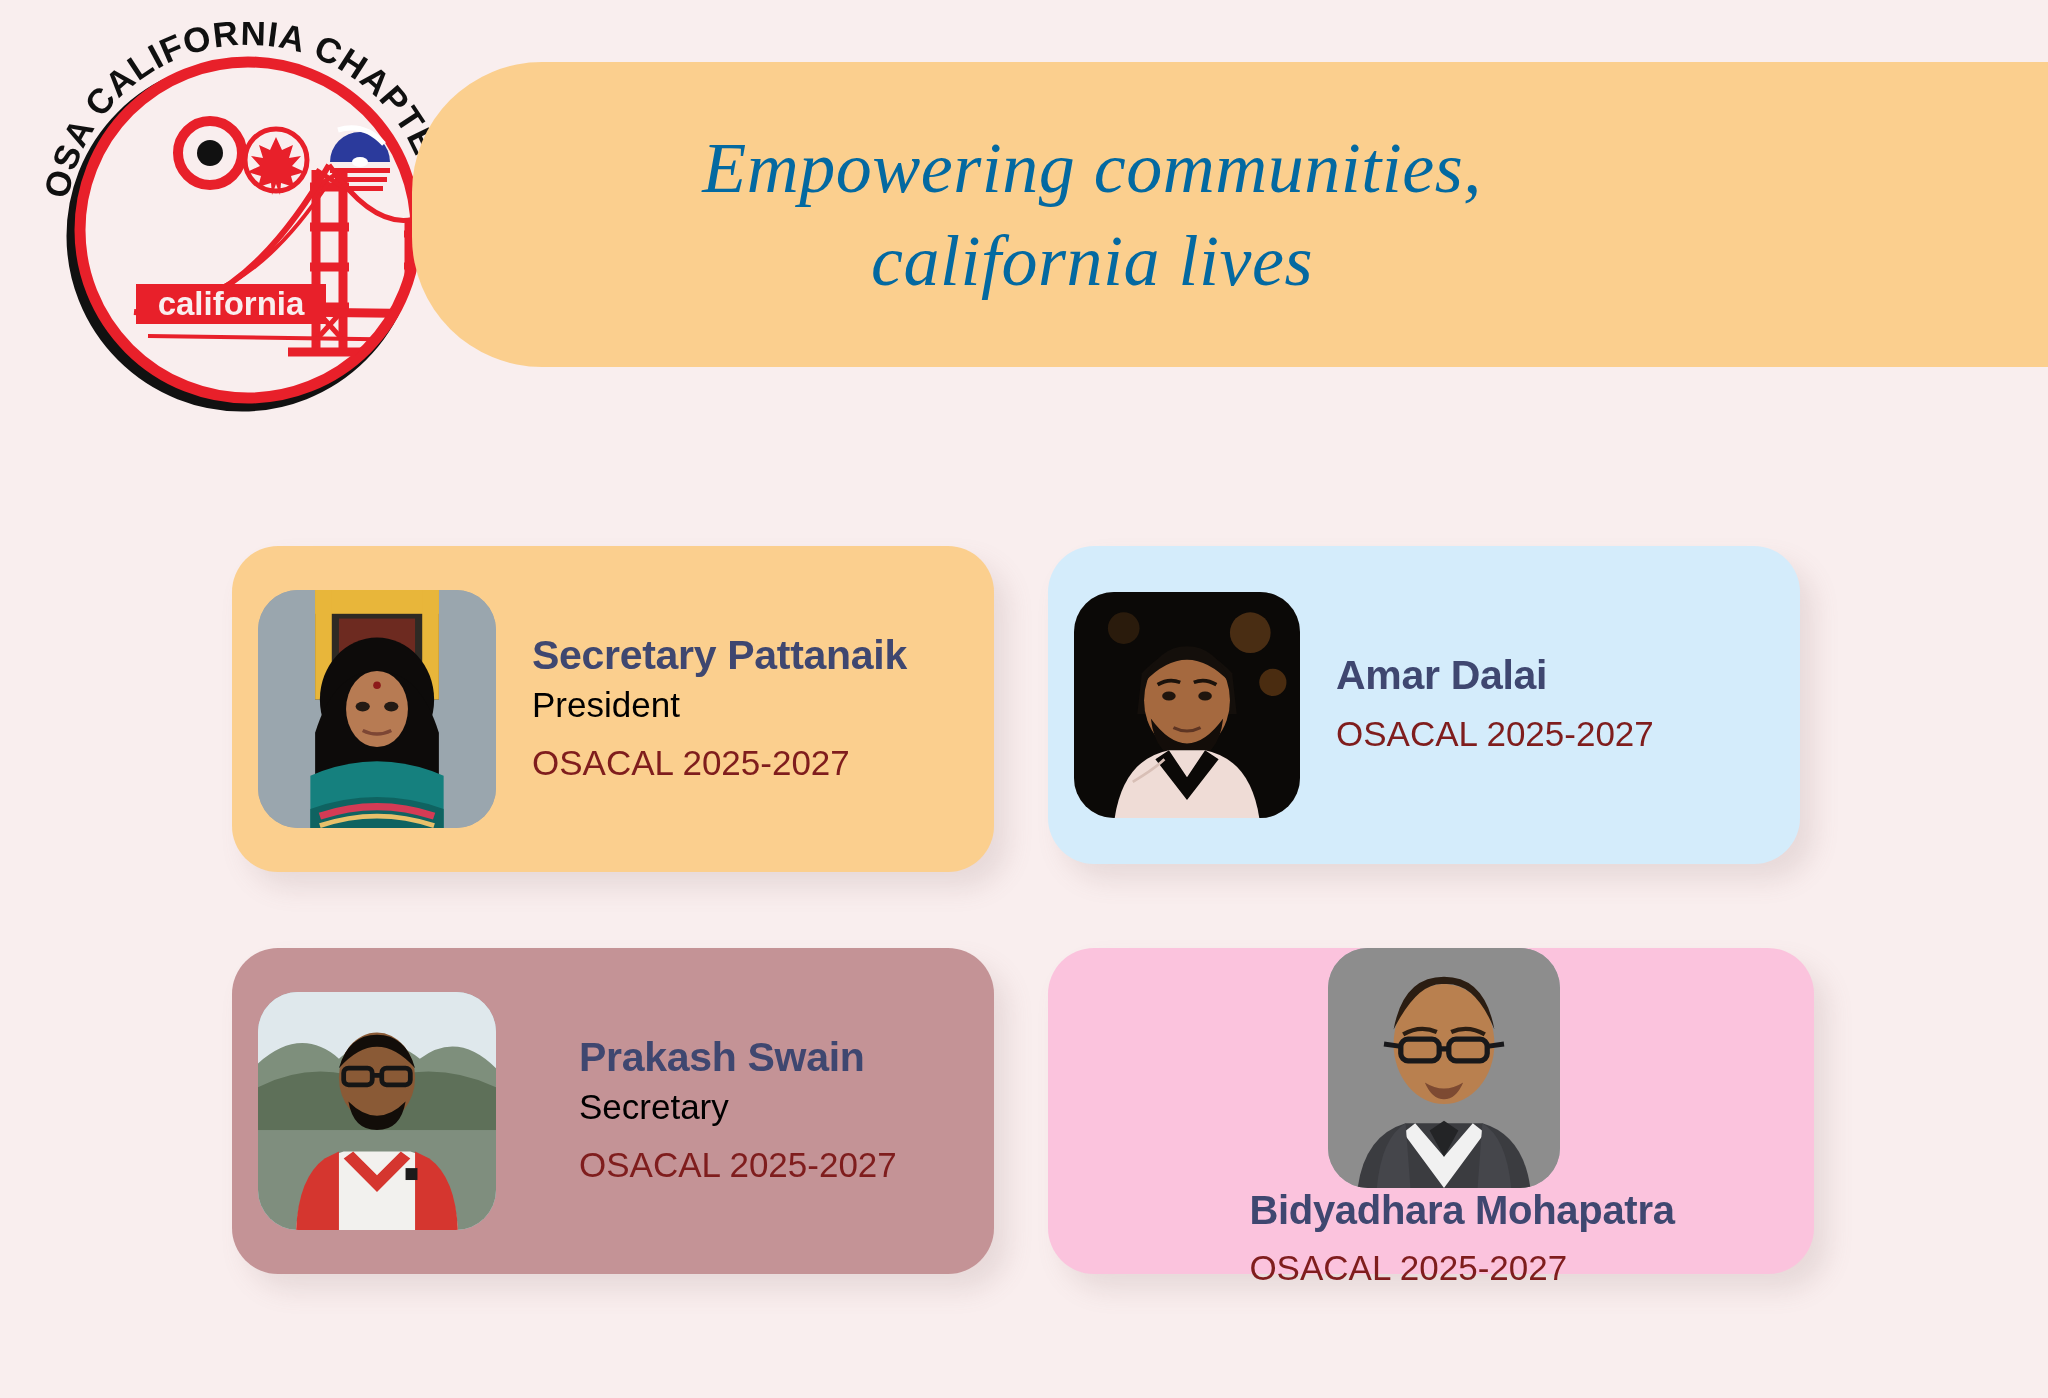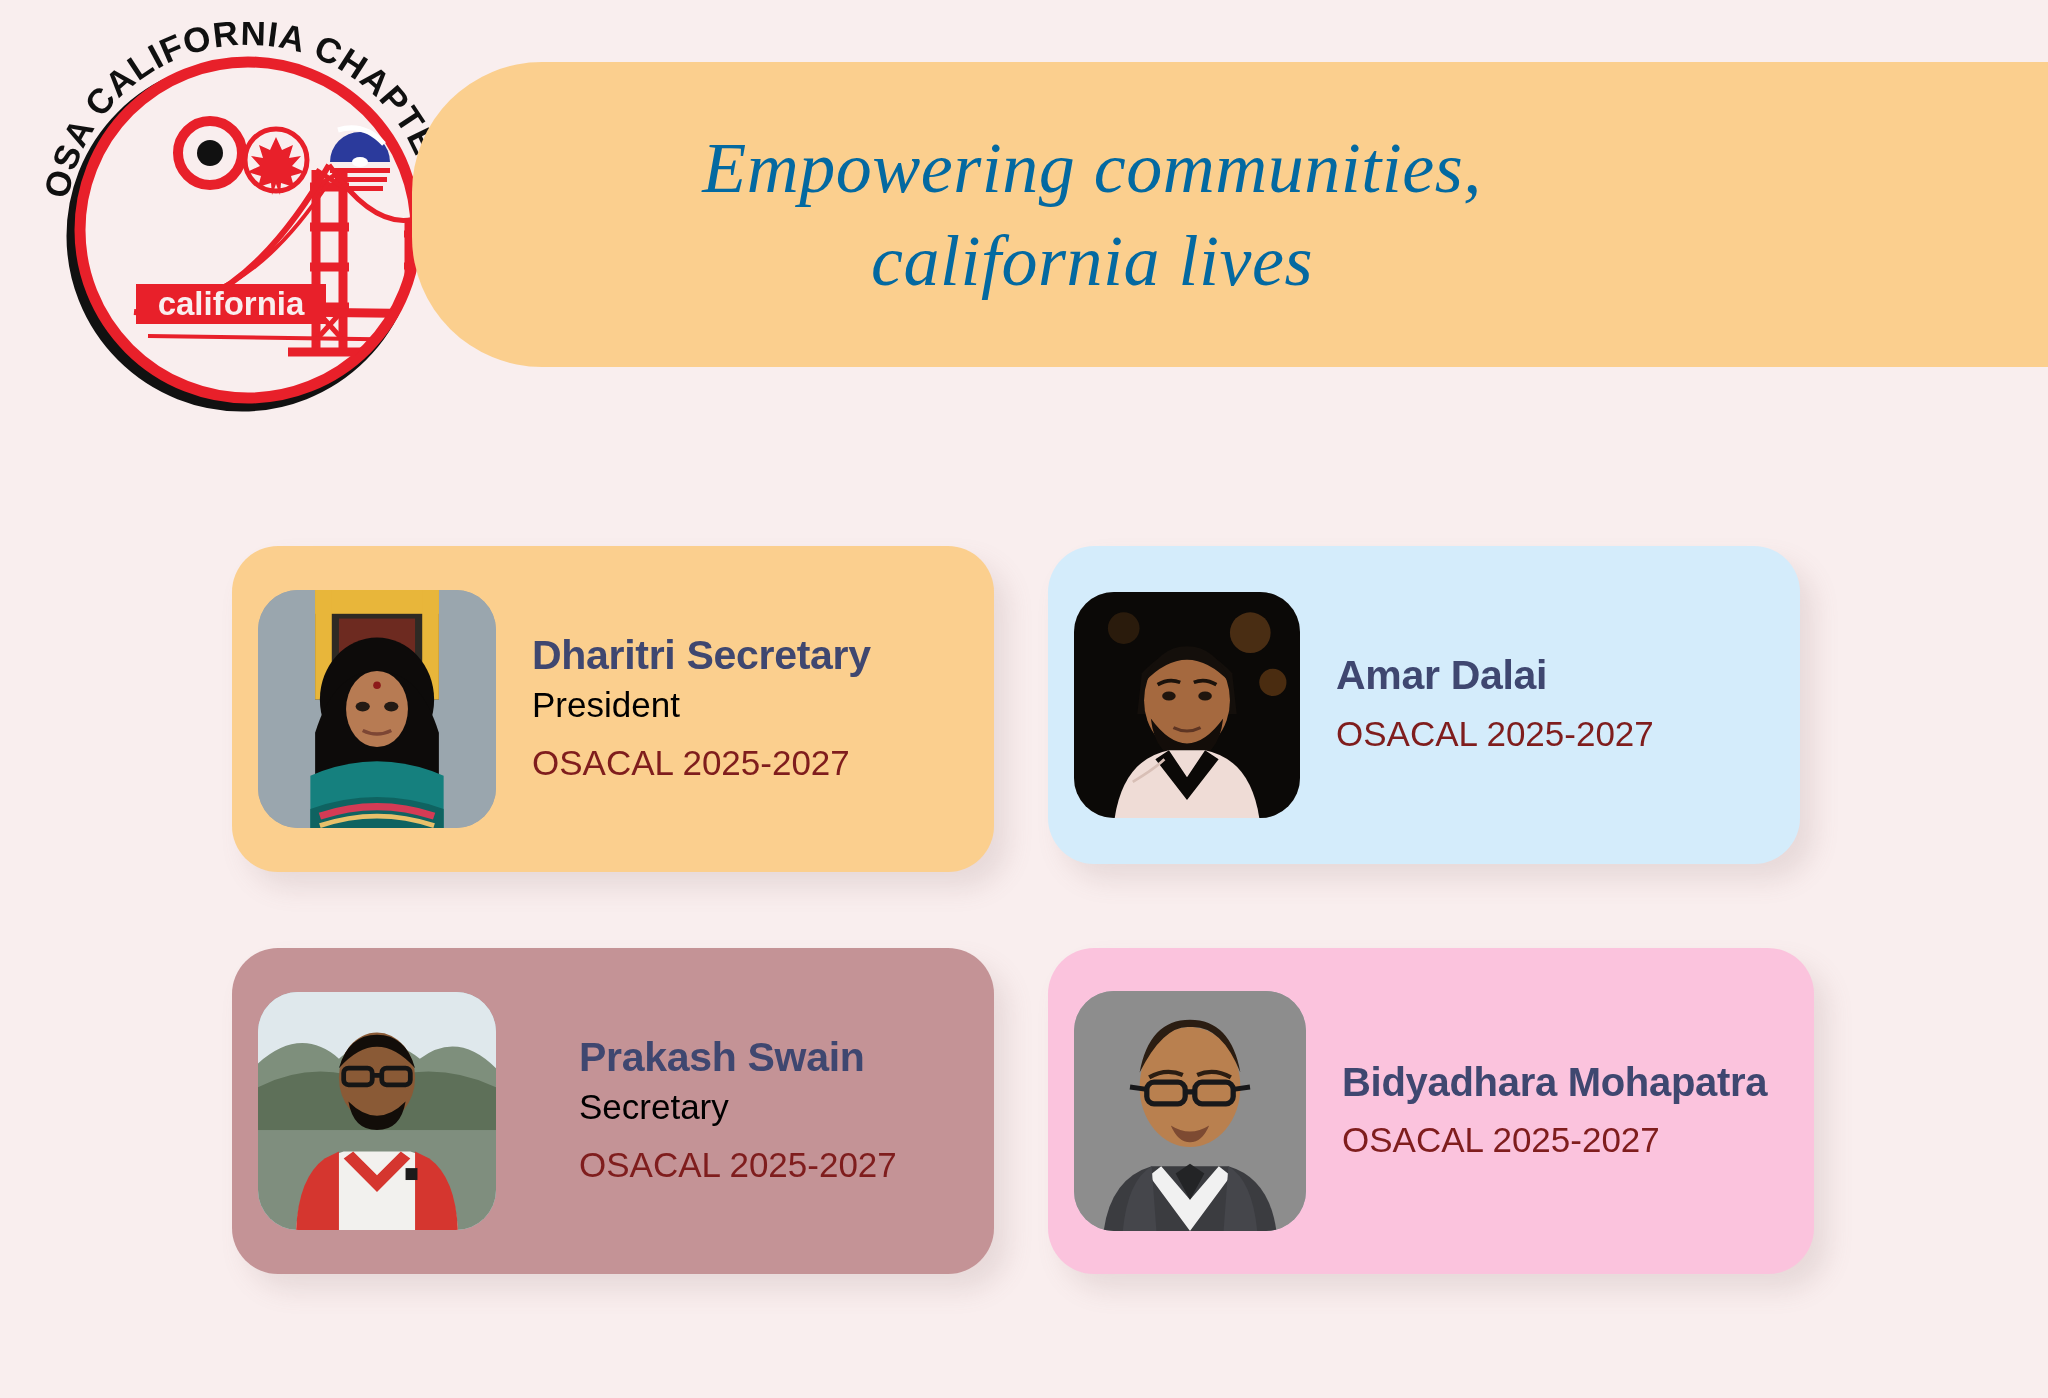--- a/index.html
+++ b/index.html
@@ -66,21 +66,21 @@
     line-height:1.3;margin-top:4px;white-space:nowrap;
   }
   .card .tn{
     font-size:35px;font-weight:400;color:#7f1d1d;
     line-height:1.3;margin-top:12px;white-space:nowrap;
   }
 
   #card-0{left:232px;top:546px;width:762px;height:326px;background:#fbcf8e;padding:0 0 0 26px;}
   #card-1{left:1048px;top:546px;width:752px;height:318px;background:#d4ecfb;padding:0 0 0 26px;}
   #card-2{left:232px;top:948px;width:762px;height:326px;background:#c49396;padding:0 0 0 26px;gap:47px;}
-  #card-3{left:1048px;top:948px;width:766px;height:326px;background:#fbc3dd;padding:0 0 0 26px;}
+  #card-3{left:1048px;top:948px;width:766px;height:326px;background:#fbc3dd;padding:0 0 0 26px;flex-direction:column;}
 
   #card-1 .nm{font-size:41px;}
   #card-1 .rl{font-size:34px;}
   #card-3 .nm{font-size:40px;}
 
   
   #card-1 .photo{width:226px;height:226px;}
   #card-3 .photo{width:232px;height:240px;}
 </style>
 </head>
@@ -191,21 +191,21 @@
       <ellipse cx="56" cy="49" rx="3" ry="2" fill="#231a14"></ellipse>
       <circle cx="50" cy="40" r="1.6" fill="#8d1a1a"></circle>
       <path d="M44 59 q6 3 12 0" stroke="#7d4634" stroke-width="1.4" fill="none"></path>
       <path d="M22 78 q28 -12 56 0 l0 24 -56 0z" fill="#15807e"></path>
       <path d="M22 92 q28 -10 56 0 l0 10 -56 0z" fill="#0f6361"></path>
       <path d="M26 95 q24 -8 48 0" stroke="#d43b55" stroke-width="3" fill="none"></path>
       <path d="M26 99 q24 -8 48 0" stroke="#e8c06a" stroke-width="2" fill="none"></path>
     </svg>
   </div>
   <div class="meta">
-    <div class="nm">Dharitri Secretary</div>
+    <div class="nm">Secretary Pattanaik</div>
     <div class="rl">President</div>
     <div class="tn">OSACAL 2025-2027</div>
   </div>
 </div>
 
 <div class="card" id="card-1">
   <div class="photo">
     <svg class="ph-svg" viewBox="0 0 100 100" preserveAspectRatio="xMidYMid slice">
       <rect width="100" height="100" fill="#0b0907"></rect>
       <circle cx="78" cy="18" r="9" fill="#5f3a18" opacity="0.75"></circle>

